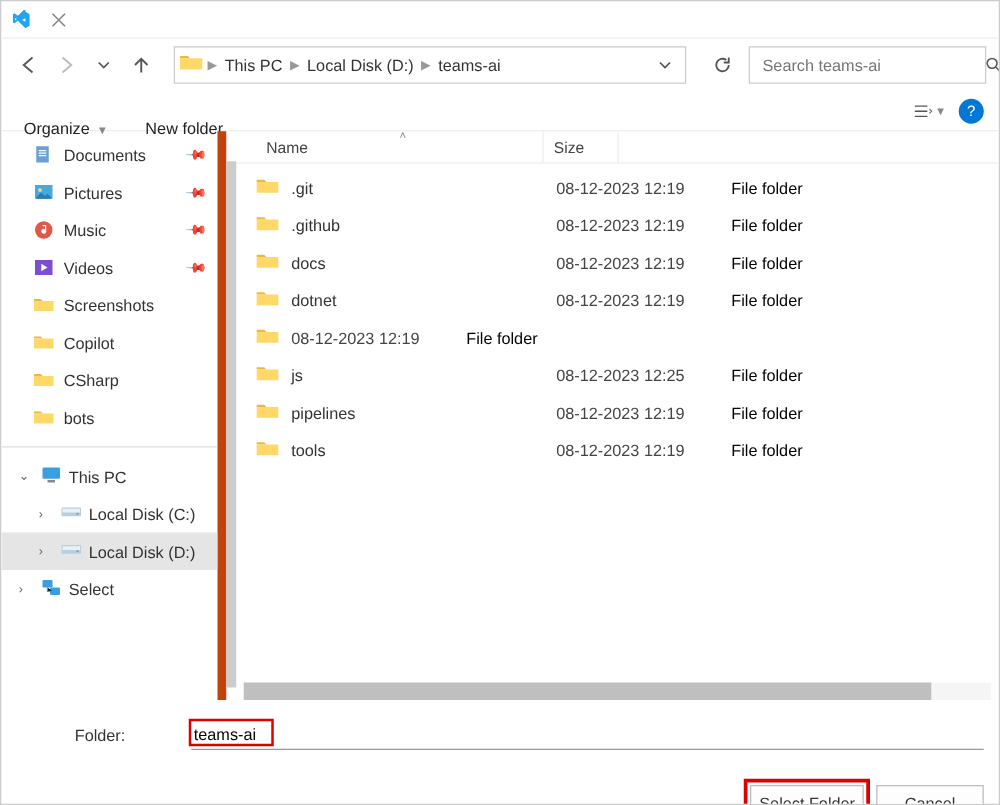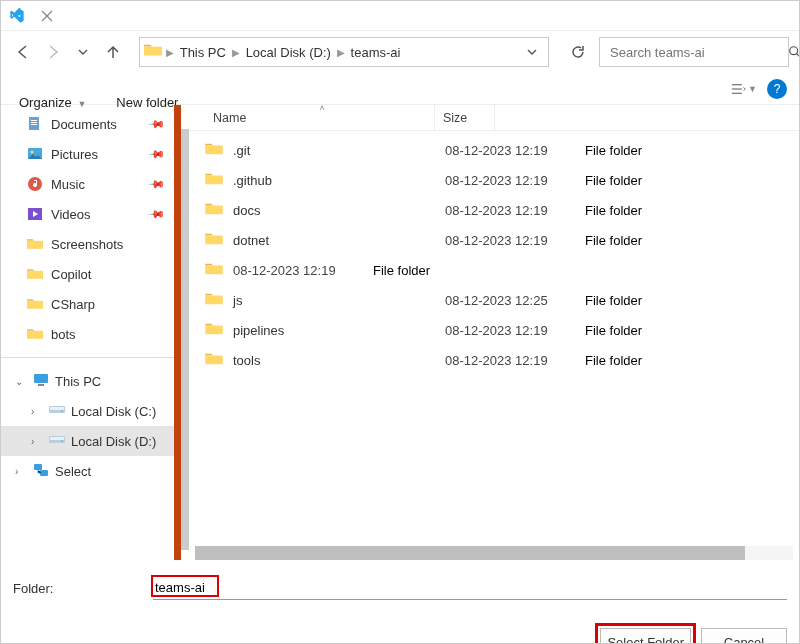--- a/index.html
+++ b/index.html
@@ -54,21 +54,21 @@
   .filerow { height: 30px; display: flex; align-items: center; cursor: pointer; padding-left: 10px; }
   .filerow .ficon { width: 18px; height: 16px; margin-right: 10px; }
   .filerow .fname { width: 212px; font-size: 13px; color: #333; }
   .filerow .fdate { width: 140px; font-size: 13px; color: #444; }
   .filerow .ftype { width: 96px; font-size: 13px; color: #000000; }
   .hscroll { height: 14px; background: #f5f5f5; margin: 0 6px 0 14px; position: relative; }
   .hscroll .thumb { position: absolute; left: 0; width: 92%; top: 0; bottom: 0; background: #bfbfbf; }
 
   .footer { padding: 16px 12px 10px 12px; }
   .folderfield { display: flex; align-items: center; margin-bottom: 28px; }
-  .folderfield label { width: 140px; text-align: left; padding-right: 6px; color: #333; font-size: 13px; }
+  .folderfield label { width: 140px; text-align: center; padding-right: 6px; color: #333; font-size: 13px; }
   .folderfield .inputwrap { flex: 1; border-bottom: 1px solid #999; height: 24px; display: flex; align-items: center; position: relative; }
   .folderfield .highlight { position: absolute; left: -2px; top: -1px; width: 68px; height: 22px; border: 2px solid #d00; pointer-events:none; }
   .folderfield input { border: 0; outline: none; font-size: 13px; width: 100%; padding-left: 2px; }
   .buttons { display: flex; justify-content: flex-end; gap: 10px; }
   .winbtn { min-width: 86px; height: 28px; border: 1px solid #bbb; background: #fdfdfd; cursor: pointer; font-size: 13px; color: #333; }
   .btnhighlight { position: relative; }
   .btnhighlight::before { content:""; position:absolute; left:-5px; top:-5px; right:-5px; bottom:-5px; border: 3px solid #d00; }
 
   svg { display: block; }
   .folder-svg path { fill: #ffd868; }

